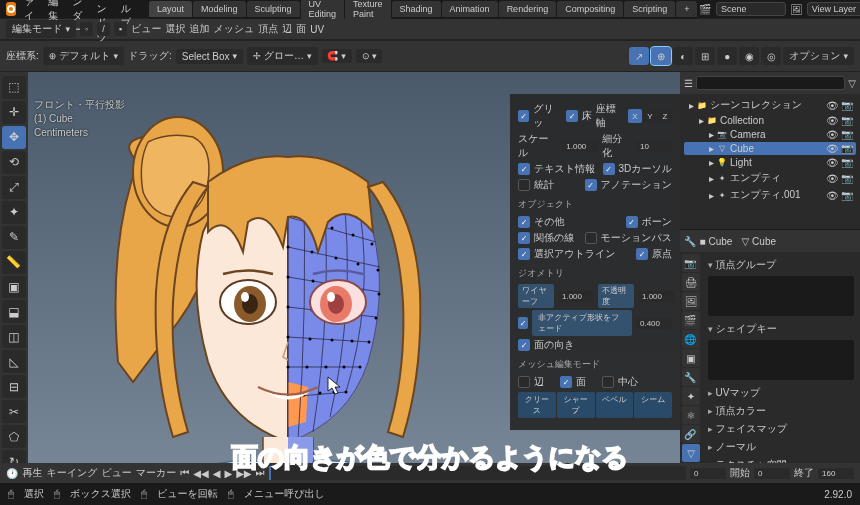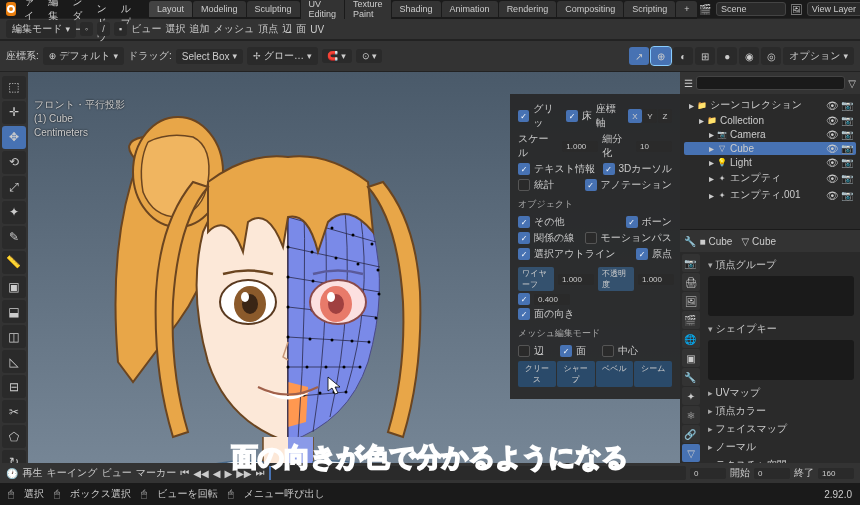--- a/index.html
+++ b/index.html
@@ -322,28 +322,30 @@
             <span>モーションパス</span>
           </div>
         <div class="op-row">
             <span class="chk">✓</span>
             <span>選択アウトライン</span>
           <span class="chk" style="margin-left:auto">✓</span>
             <span>原点</span>
           </div>
       </div>
       <div class="op-section">
+        <div class="op-title">ジオメトリ</div>
         <div class="op-row">
             <span class="op-num" style="background:#34516e">ワイヤーフ</span>
             <span class="op-num">1.000</span>
           <span class="op-num" style="background:#34516e">不透明度</span>
             <span class="op-num">1.000</span>
           </div>
         <div class="op-row">
             <span class="chk">✓</span>
+            <span class="op-btn">非アクティブ形状をフェード</span>
             <span class="op-num">0.400</span>
           </div>
         <div class="op-row">
             <span class="chk">✓</span>
             <span>面の向き</span>
           </div>
       </div>
       <div class="op-section">
         <div class="op-title">メッシュ編集モード</div>
         <div class="op-row">

